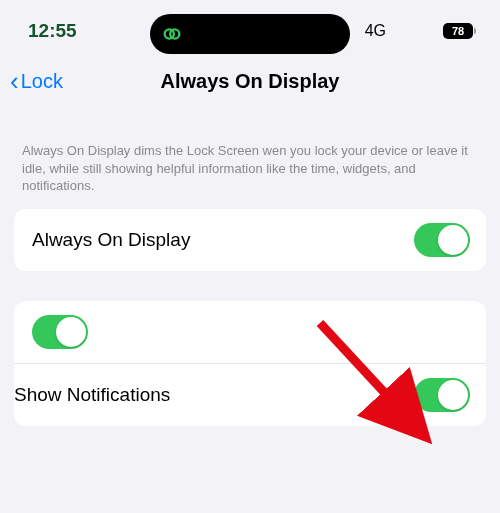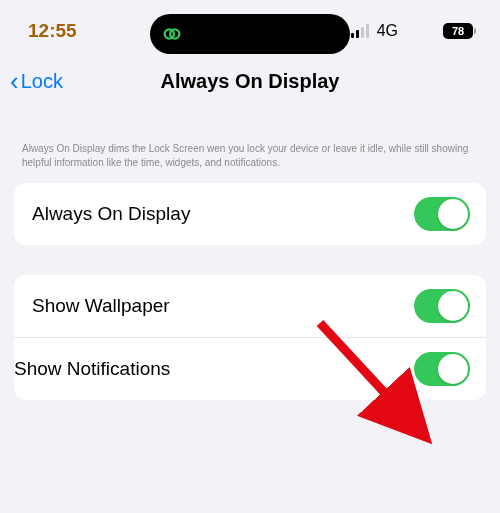--- a/index.html
+++ b/index.html
@@ -18,21 +18,21 @@
     .status-bar {
       display: flex;
       align-items: center;
       justify-content: space-between;
       padding: 18px 24px 10px 28px;
       height: 54px;
     }
     .status-time {
       font-size: 19px;
       font-weight: 600;
-      color: #a16207;
+      color: #14532d;
     }
     .dynamic-island {
       position: absolute;
       left: 50%;
       transform: translateX(-50%);
       top: 14px;
       width: 200px;
       height: 40px;
       background: #000;
       border-radius: 20px;
@@ -44,21 +44,21 @@
       width: 24px;
       height: 24px;
       border-radius: 50%;
       display: flex;
       align-items: center;
       justify-content: center;
     }
     .status-right {
       display: flex;
       align-items: center;
-      gap: 5px;
+      gap: 17px;
     }
     .signal-bars {
       display: flex;
       align-items: flex-end;
       gap: 2px;
       height: 14px;
     }
     .signal-bar {
       width: 3px;
       background: #000;
@@ -122,21 +122,21 @@
     .nav-title {
       position: absolute;
       left: 50%;
       transform: translateX(-50%);
       font-size: 20px;
       font-weight: 600;
       color: #000;
     }
     .desc-text {
       padding: 30px 22px 14px 22px;
-      font-size: 10px;
+      font-size: 13px;
       line-height: 1.35;
       color: #8a8a8e;
     }
     .group {
       margin: 0 14px 30px 14px;
       background: #fff;
       border-radius: 12px;
       overflow: hidden;
     }
     .row {
@@ -223,21 +223,20 @@
   <div class="row">
     <span class="row-label">Always On Display</span>
     <div class="toggle">
       <div class="toggle-knob"></div>
     </div>
   </div>
 </div>
 
 <div class="group">
   <div class="row">
-    <span class="row-label">Show Wallpaper</span>
     <div class="toggle">
       <div class="toggle-knob"></div>
     </div>
   </div>
   <div class="row">
     <span class="row-label">Show Notifications</span>
     <div class="toggle">
       <div class="toggle-knob"></div>
     </div>
   </div>

